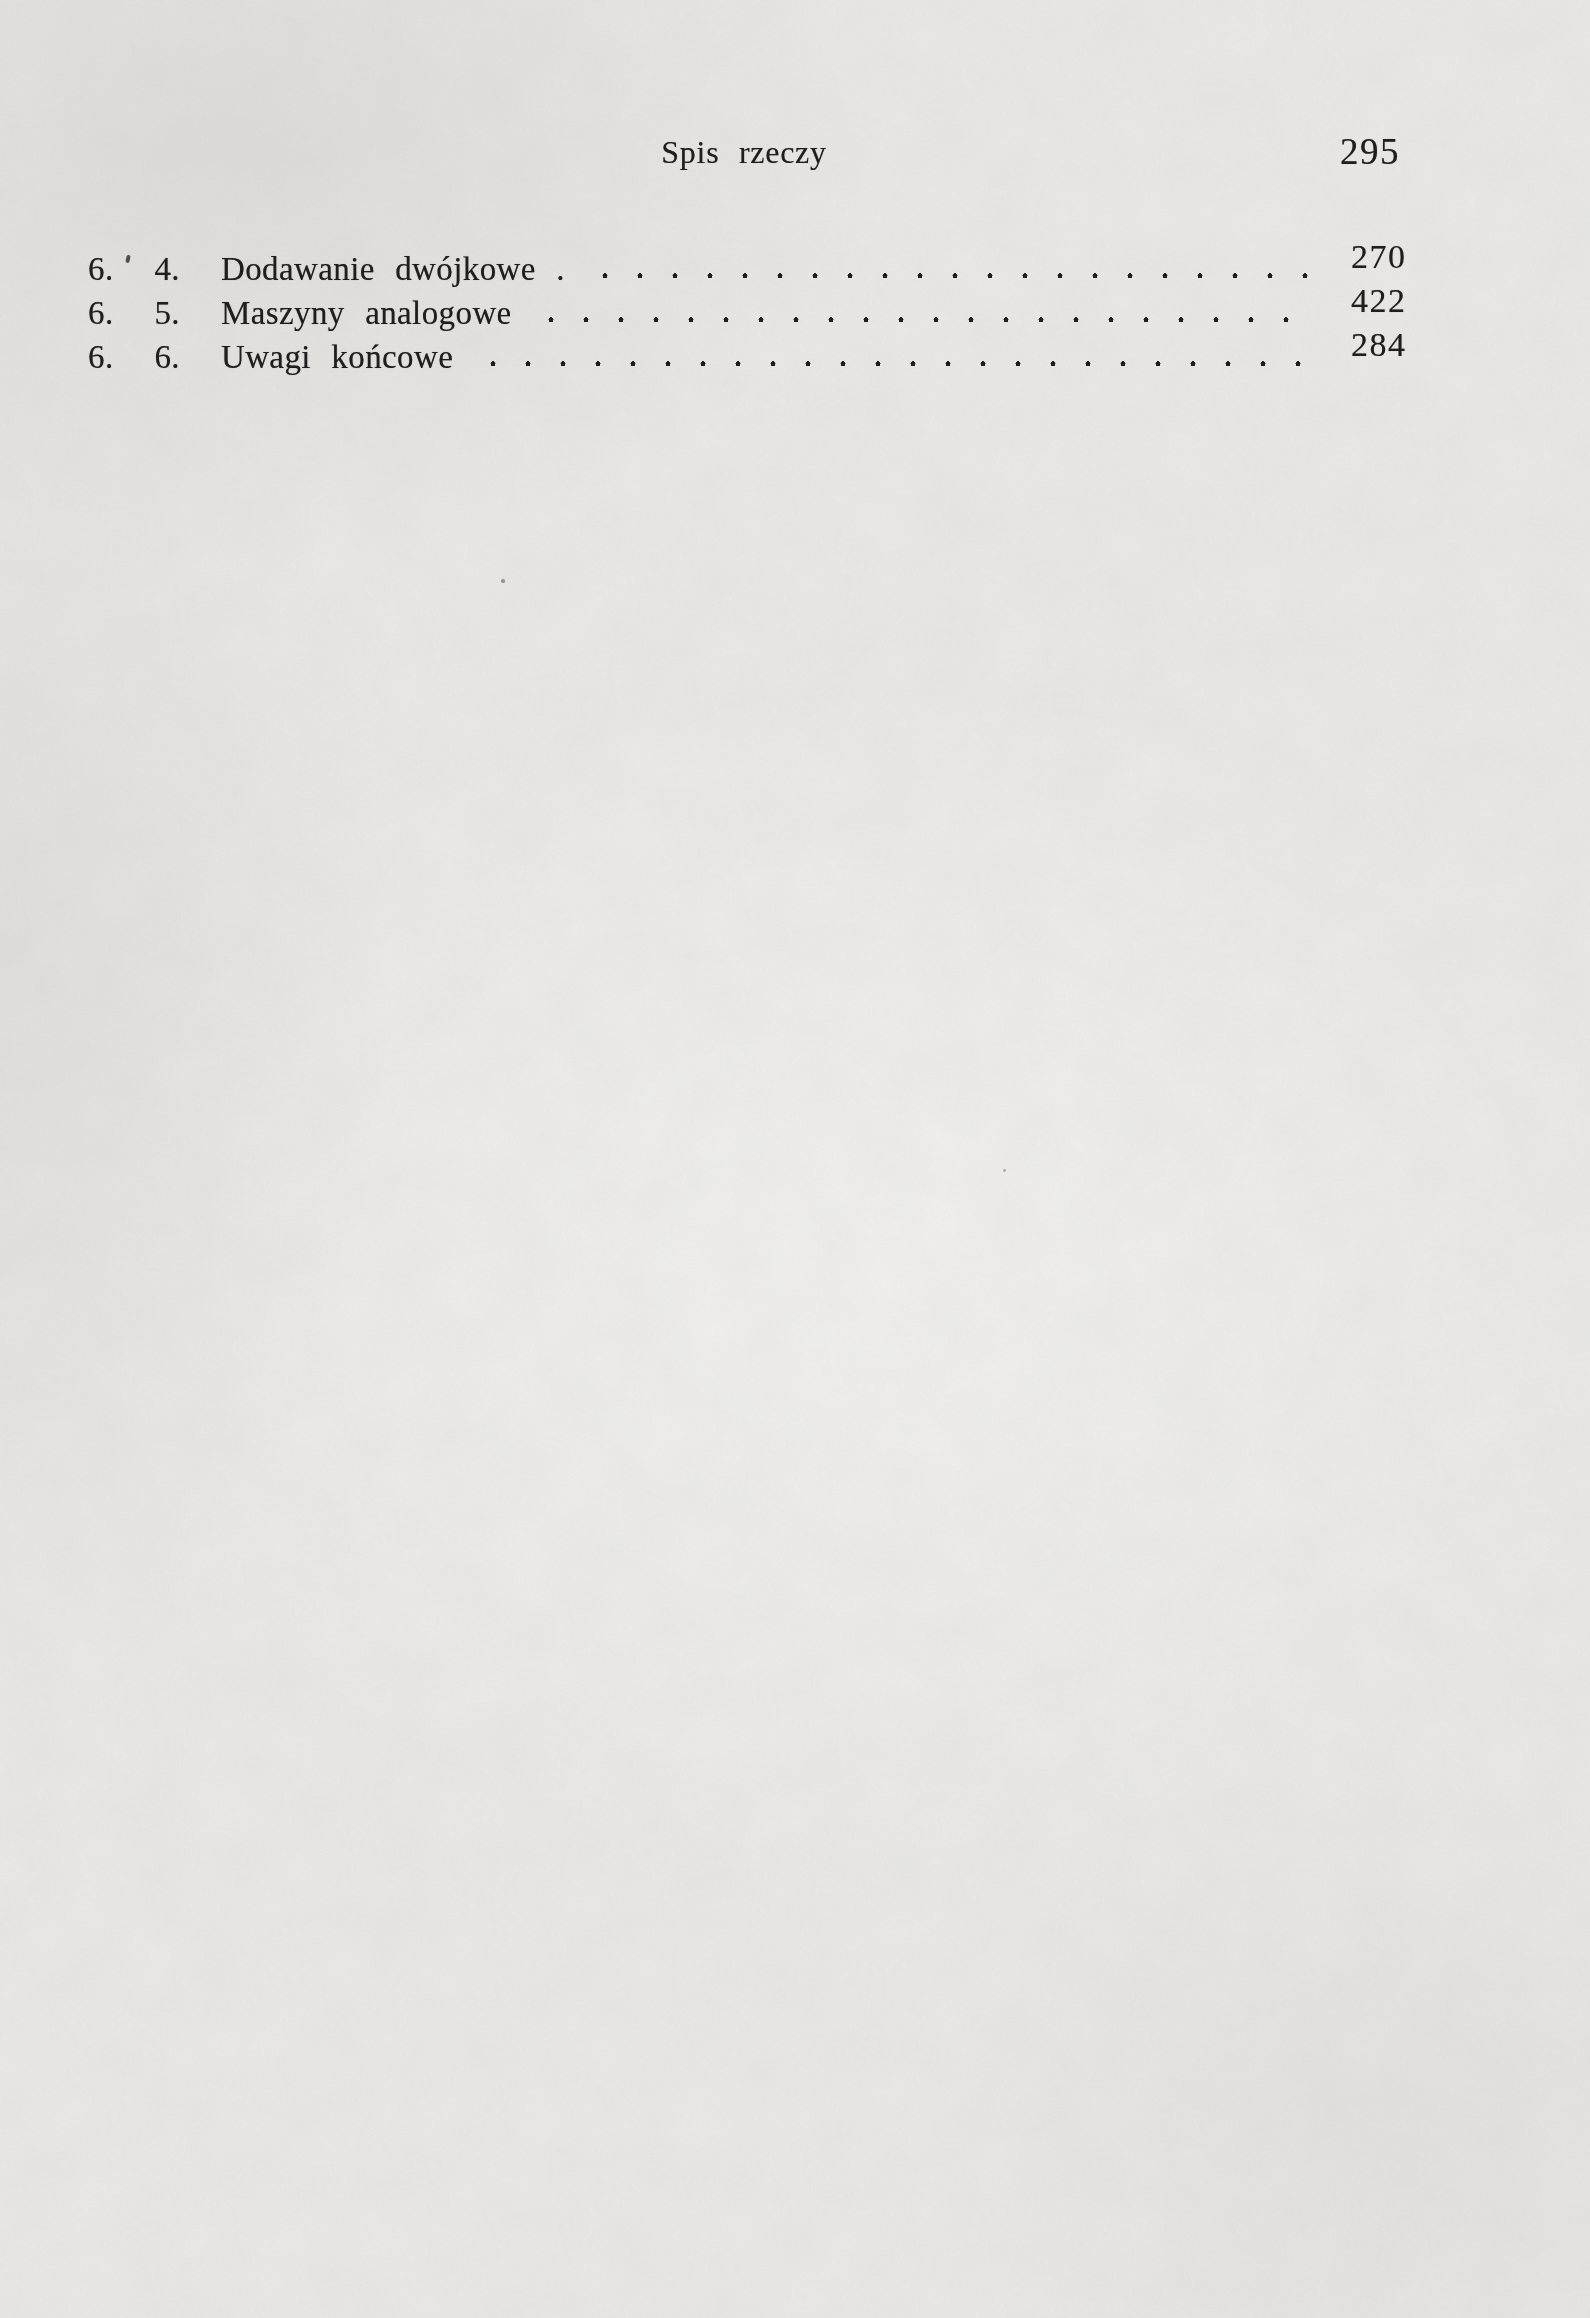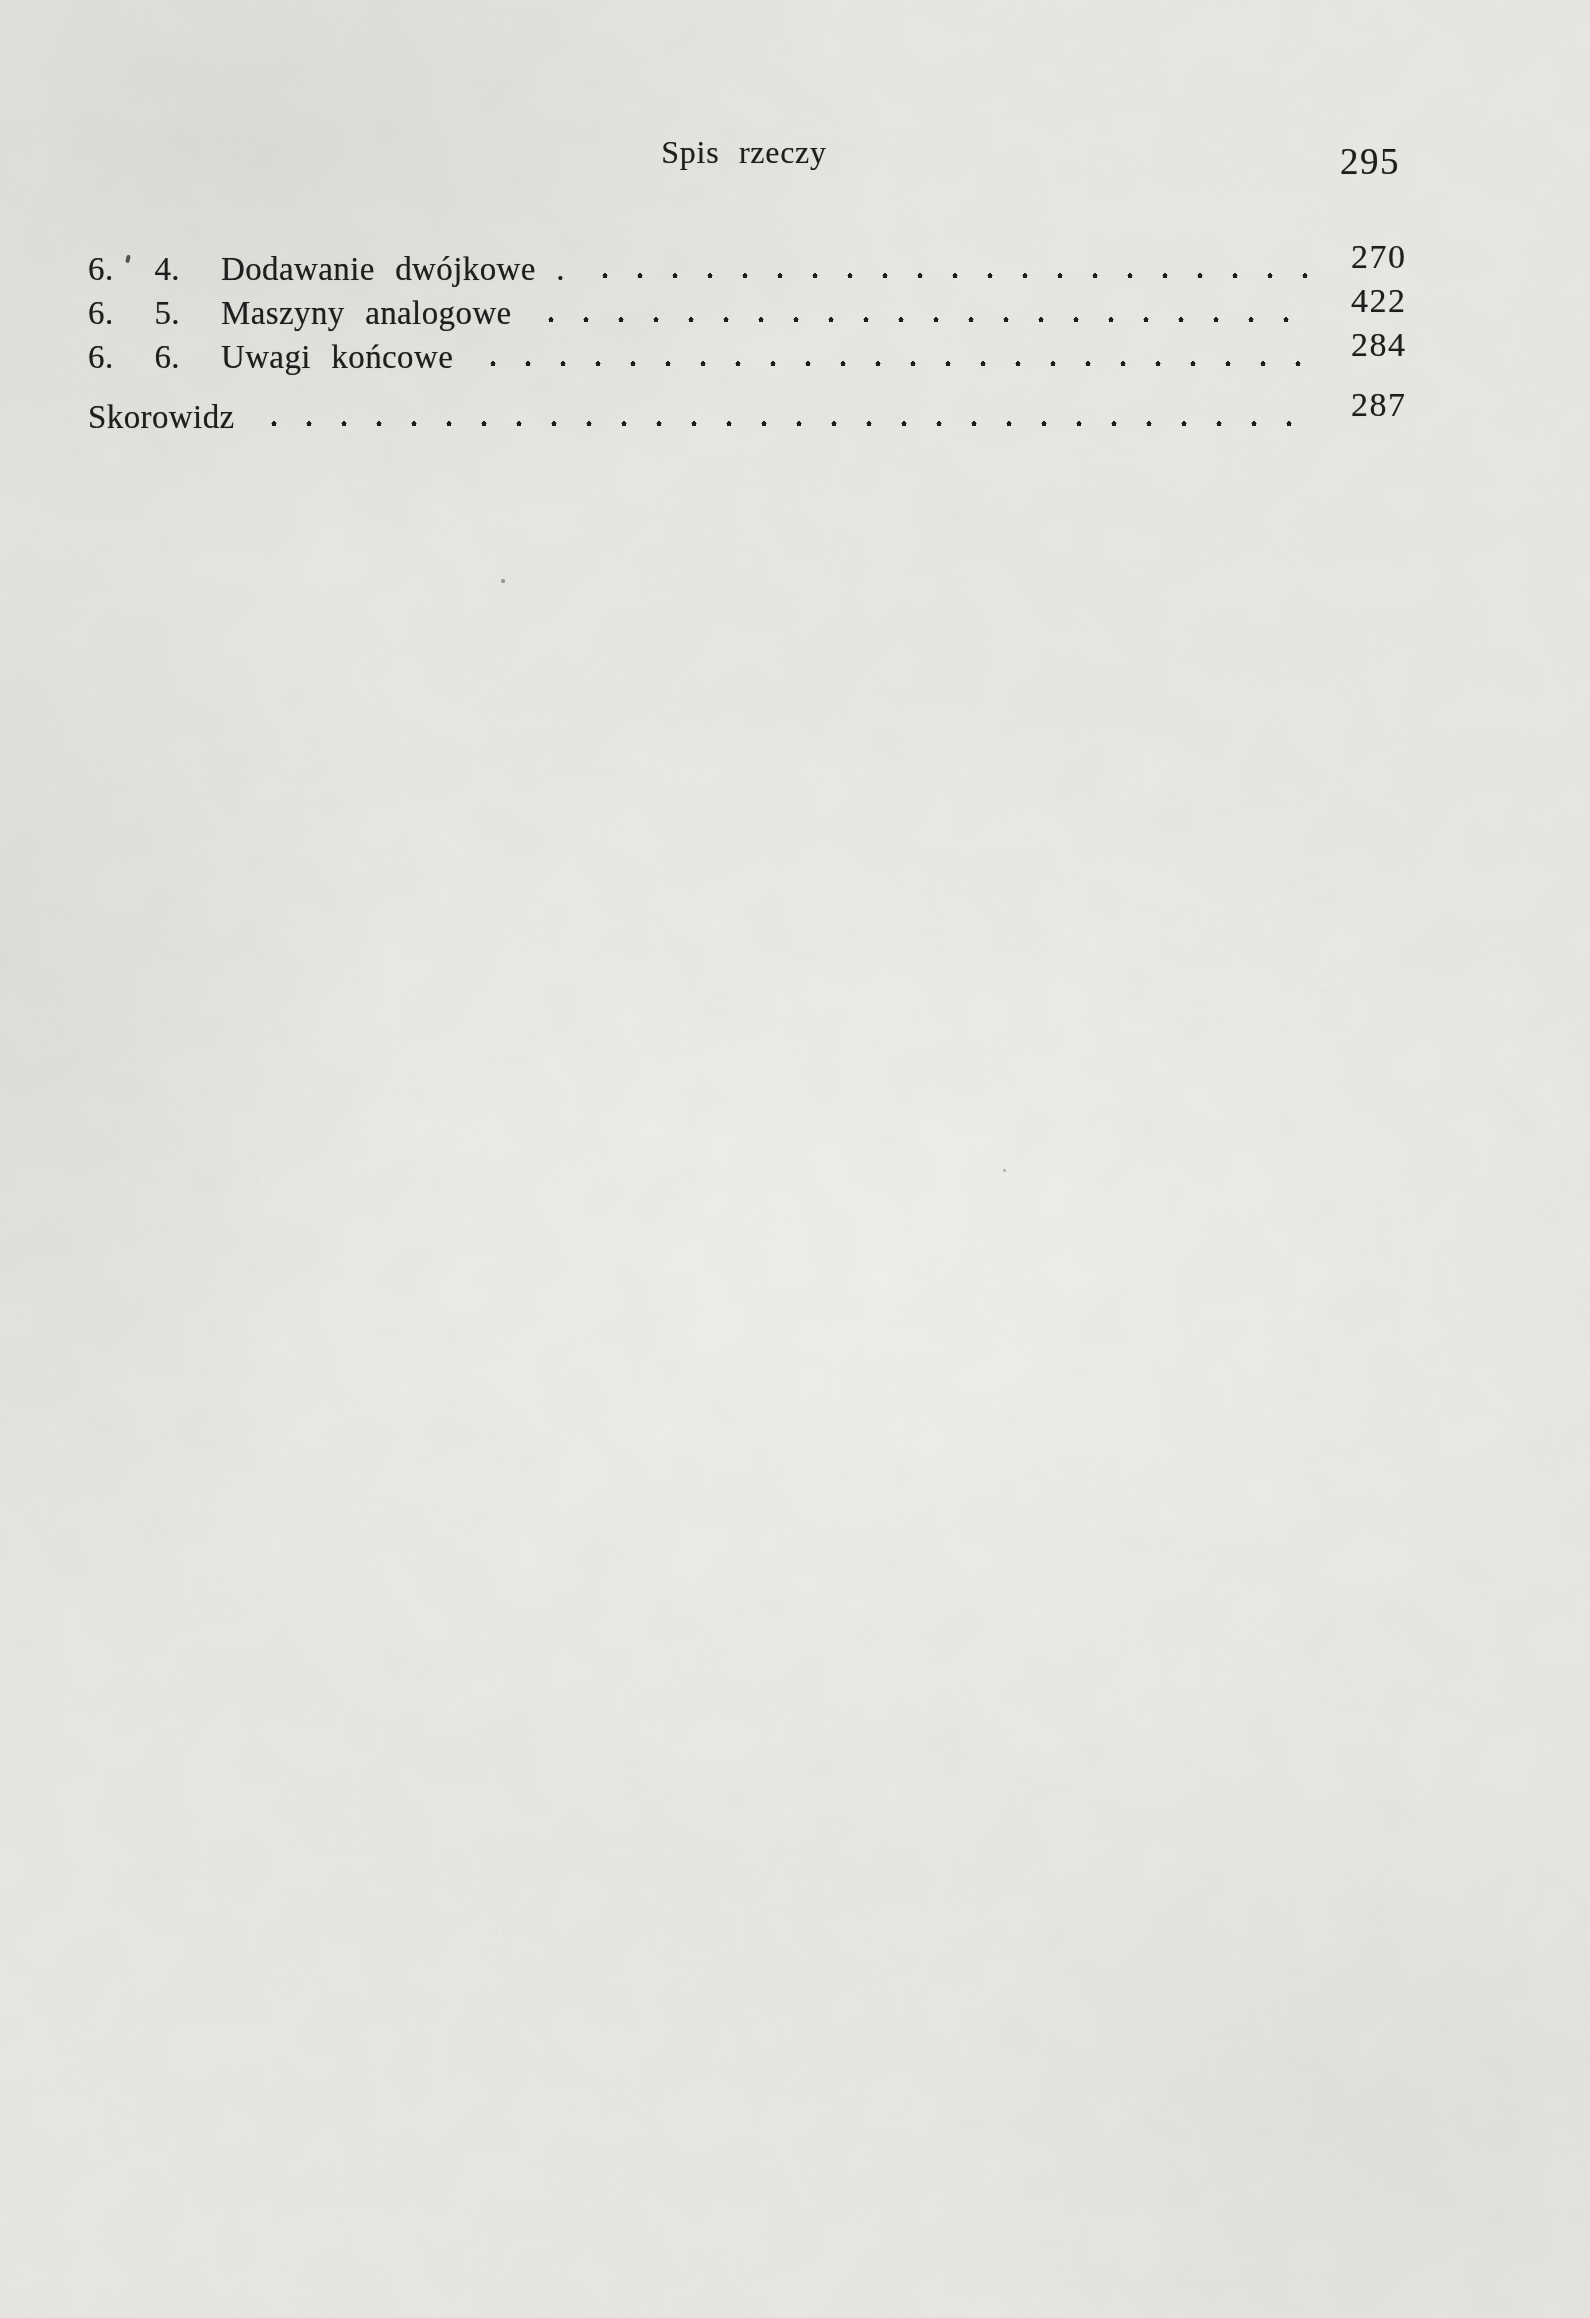--- a/index.html
+++ b/index.html
@@ -48,21 +48,21 @@
     text-align: center;
     font-size: 32px;
     line-height: 35px;
     word-spacing: 11px;
     letter-spacing: 0.7px;
     text-shadow: 0 0 0.7px rgba(20,20,20,0.45);
   }
   .folio {
     position: absolute;
     right: 0;
-    top: 10px;
+    top: 0;
     font-size: 37px;
     line-height: 37px;
     letter-spacing: 1.5px;
     text-shadow: 0 0 0.7px rgba(20,20,20,0.45);
   }
   .toc {
     position: absolute;
     left: 88px;
     right: 190px;
     top: 247px;
@@ -148,25 +148,20 @@
         <div class="toc-row">
     <span class="toc-label">6.  5.  Maszyny analogowe</span>
     <span class="leader"></span>
     <span class="toc-page">422</span>
   </div>
         <div class="toc-row">
     <span class="toc-label">6.  6.  Uwagi końcowe</span>
     <span class="leader"></span>
     <span class="toc-page">284</span>
   </div>
-        <div class="toc-row separated">
-    <span class="toc-label">Skorowidz</span>
-    <span class="leader"></span>
-    <span class="toc-page">287</span>
-  </div>
       </div>
 
     <span class="speck" style="left:126px; top:255px; width:4.4px; height:8px; border-radius:2.2px; transform:rotate(12deg);"></span>
     <span class="speck" style="left:501px; top:579px; width:3.7px; height:3.7px; opacity:0.55;"></span>
     <span class="speck" style="left:1003px; top:1169px; width:2.9px; height:2.9px; opacity:0.4;"></span>
 
   </div>
 </div>
 
 

